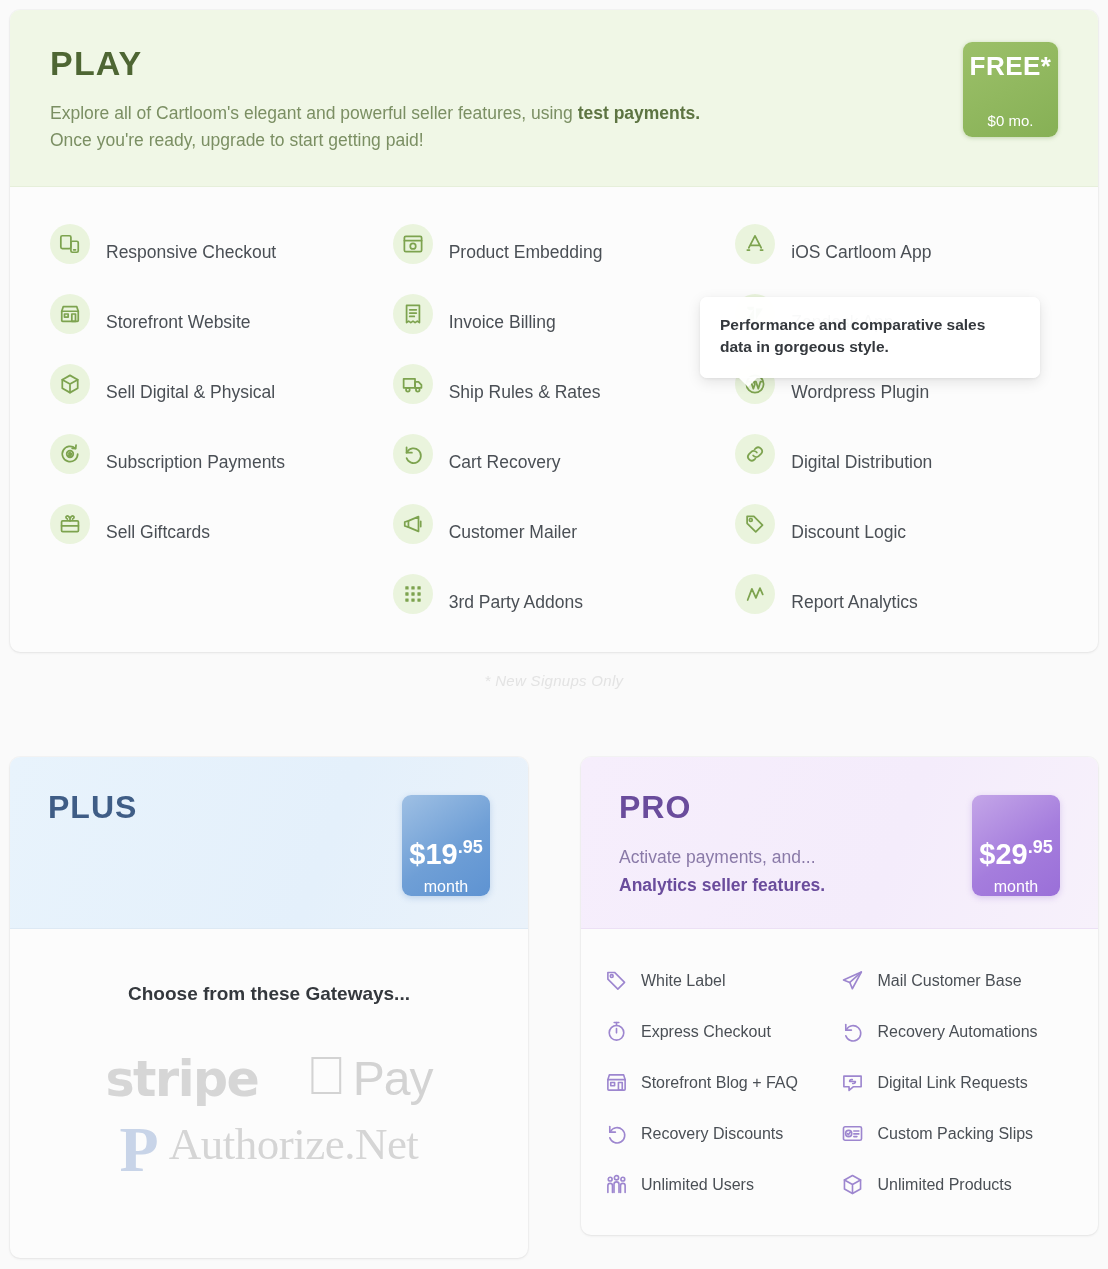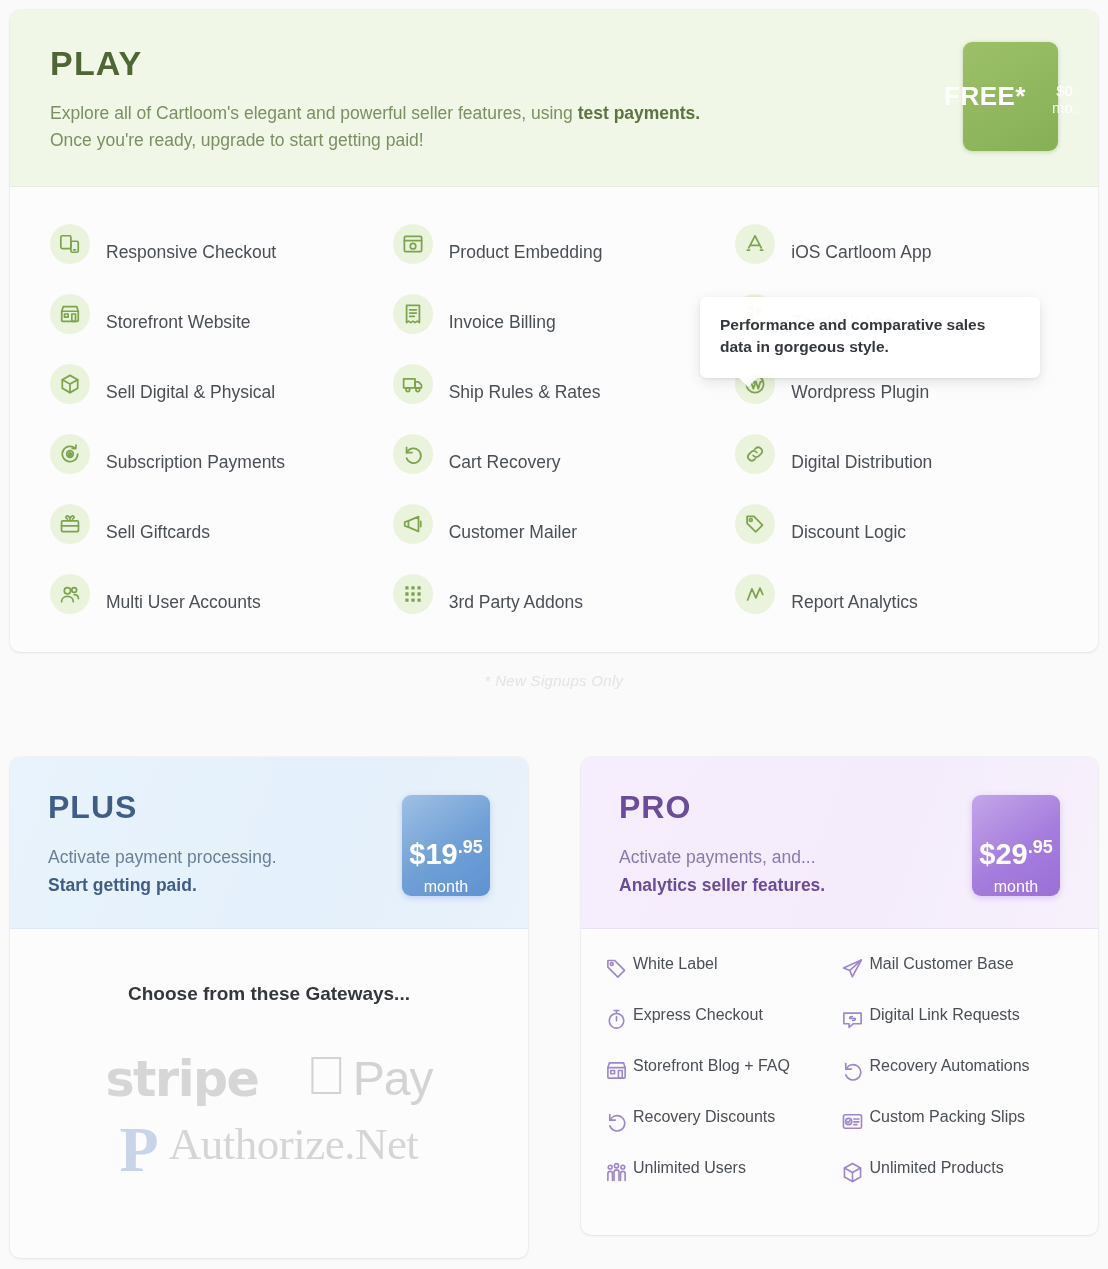--- a/index.html
+++ b/index.html
@@ -27,25 +27,25 @@
   .play-title {
     font-size: 34px; font-weight: bold; color: #4e6633;
     letter-spacing: 1.2px; line-height: 1;
   }
   .play-sub {
     margin-top: 20px; font-size: 17.5px; color: #7b8f63; line-height: 1.55;
   }
   .play-sub b { color: #5d7442; font-weight: bold; }
   .free-badge {
     position: absolute; right: 40px; top: 32px;
-    width: 95px; height: 109px; border-radius: 9px;
+    width: 95px; height: 95px; border-radius: 9px;
     background: linear-gradient(150deg, #9cc069 0%, #86b055 100%);
     color: #fff; text-align: center;
     box-shadow: 0 1px 4px rgba(110,150,70,0.35);
-    display: flex; flex-direction: row; align-items: center; justify-content: center; gap: 26px;
+    display: flex; flex-direction: column; align-items: center; justify-content: center; gap: 26px;
   }
   .free-badge .fb-main { font-size: 26px; font-weight: bold; letter-spacing: .5px; }
   .free-badge .fb-sub { font-size: 15px; margin-top: 4px; font-weight: normal; }
 
   
   .play-body { position: relative; padding: 22px 30px 26px 30px; }
   .feat-grid { display: grid; grid-template-columns: 1fr 1fr 1fr; }
   .feat-col { display: flex; flex-direction: column; }
   .feat-row {
     display: flex; align-items: center; height: 70px; gap: 16px;
@@ -141,21 +141,21 @@
   .logo-paypal { font-size: 64px; line-height: 1; color: #c8d4e8; font-weight: bold;
     font-family: "Liberation Serif", serif; }
   .logo-authorize {
     font-size: 45px; color: #d5d5d5; font-family: "Liberation Serif", serif;
     letter-spacing: -0.5px;
   }
 
   
   .pro-body { padding: 26px 22px 0 22px; }
   .pro-grid { display: grid; grid-template-columns: 1fr 1fr; }
-  .pro-row { display: flex; height: 51px; gap: 4px; }
+  .pro-row { display: flex; align-items: center; height: 51px; gap: 12px; }
   .pro-icon { flex: 0 0 auto; width: 26px; height: 26px;
     display: flex; align-items: center; justify-content: center; }
   .pro-icon svg { width: 23px; height: 23px; display: block; }
   .pro-label { font-size: 16px; color: #4a4f55; white-space: nowrap; }
 </style>
 </head>
 <body>
 
 <div class="page">
 
@@ -218,31 +218,20 @@
             </div>
             <div class="feat-row">
               <div class="feat-icon">
                 <svg viewBox="0 0 24 24">
                   <rect x="2.8" y="8.6" width="18.4" height="11.6" rx="1.2" fill="none" stroke="#7da34f" stroke-width="1.9" stroke-linecap="round" stroke-linejoin="round"></rect>
                   <line x1="2.8" y1="14" x2="21.2" y2="14" fill="none" stroke="#7da34f" stroke-width="1.9" stroke-linecap="round" stroke-linejoin="round"></line>
                   <path d="M12 8.6V6M12 6c-1-2.4-2.6-3.2-3.8-2.5-1.1.7-.7 2.4 1 3.1M12 6c1-2.4 2.6-3.2 3.8-2.5 1.1.7.7 2.4-1 3.1" fill="none" stroke="#7da34f" stroke-width="1.9" stroke-linecap="round" stroke-linejoin="round"></path>
                 </svg>
               </div>
               <div class="feat-label">Sell Giftcards</div>
-            </div>
-            <div class="feat-row">
-              <div class="feat-icon">
-                <svg viewBox="0 0 24 24">
-                  <circle cx="9.2" cy="8.4" r="3.4" fill="none" stroke="#7da34f" stroke-width="1.9" stroke-linecap="round" stroke-linejoin="round"></circle>
-                  <path d="M2.8 20.4c0-3.6 2.9-5.8 6.4-5.8s6.4 2.2 6.4 5.8" fill="none" stroke="#7da34f" stroke-width="1.9" stroke-linecap="round" stroke-linejoin="round"></path>
-                  <circle cx="16.6" cy="7.6" r="2.6" fill="none" stroke="#7da34f" stroke-width="1.9" stroke-linecap="round" stroke-linejoin="round"></circle>
-                  <path d="M16.6 12.6c2.6 0 4.6 1.8 4.6 4.4" fill="none" stroke="#7da34f" stroke-width="1.9" stroke-linecap="round" stroke-linejoin="round"></path>
-                </svg>
-              </div>
-              <div class="feat-label">Multi User Accounts</div>
             </div>
           </div>
         <div class="feat-col" id="col2">
             <div class="feat-row">
               <div class="feat-icon">
                 <svg viewBox="0 0 24 24">
                   <rect x="2.6" y="3.6" width="18.8" height="16.8" rx="1.6" fill="none" stroke="#7da34f" stroke-width="1.9" stroke-linecap="round" stroke-linejoin="round"></rect>
                   <line x1="2.6" y1="8.2" x2="21.4" y2="8.2" fill="none" stroke="#7da34f" stroke-width="1.9" stroke-linecap="round" stroke-linejoin="round"></line>
                   <circle cx="12" cy="14.4" r="3" fill="none" stroke="#7da34f" stroke-width="1.9" stroke-linecap="round" stroke-linejoin="round"></circle>
                 </svg>
@@ -372,24 +361,20 @@
     </div>
 
     <div class="tooltip">Performance and comparative sales data in gorgeous style.</div>
   </div>
 
   <div class="footnote">* New Signups Only</div>
 
   <div class="plus-card">
     <div class="tier-header">
       <div class="tier-title">PLUS</div>
-      <div class="tier-lines">
-        <span>Activate payment processing.</span><br>
-        <span class="strong">Start getting paid.</span>
-      </div>
       <div class="price-badge">
         <div class="price-amount"><span>$19</span><span class="cents">.95</span></div>
         <div class="price-period">month</div>
       </div>
     </div>
     <div class="plus-body">
       <div class="gateways-title">Choose from these Gateways...</div>
       <div class="logo-row logo-row-1">
         <div class="logo-stripe">stripe</div>
         <div class="logo-applepay">
@@ -480,36 +465,36 @@
                 <svg viewBox="0 0 24 24">
                   <path d="M21.2 3.2L2.6 11.4l6.6 2.6 2.6 6.6z" fill="none" stroke="#9d86cf" stroke-width="1.7" stroke-linecap="round" stroke-linejoin="round"></path>
                   <path d="M21.2 3.2L9.2 14" fill="none" stroke="#9d86cf" stroke-width="1.7" stroke-linecap="round" stroke-linejoin="round"></path>
                 </svg>
               </div>
               <div class="pro-label">Mail Customer Base</div>
             </div>
             <div class="pro-row">
               <div class="pro-icon">
                 <svg viewBox="0 0 24 24">
+                  <path d="M5 10.6V4.8" fill="none" stroke="#9d86cf" stroke-width="1.7" stroke-linecap="round" stroke-linejoin="round"></path>
+                  <path d="M5 10.6h5.8" fill="none" stroke="#9d86cf" stroke-width="1.7" stroke-linecap="round" stroke-linejoin="round"></path>
+                  <path d="M5.6 10a8 8 0 1 1-.6 6.4" fill="none" stroke="#9d86cf" stroke-width="1.7" stroke-linecap="round" stroke-linejoin="round"></path>
+                </svg>
+              </div>
+              <div class="pro-label">Recovery Automations</div>
+            </div>
+            <div class="pro-row">
+              <div class="pro-icon">
+                <svg viewBox="0 0 24 24">
                   <path d="M3 5.4h18v11H13l-4.6 3.8V16.4H3z" fill="none" stroke="#9d86cf" stroke-width="1.7" stroke-linecap="round" stroke-linejoin="round"></path>
                   <path d="M9 11a2 2 0 0 1 2-2h.8M15 11a2 2 0 0 1-2 2h-.8" fill="none" stroke="#9d86cf" stroke-width="1.7" stroke-linecap="round" stroke-linejoin="round"></path>
                   <line x1="9.6" y1="11" x2="14.4" y2="11" fill="none" stroke="#9d86cf" stroke-width="1.7" stroke-linecap="round" stroke-linejoin="round"></line>
                 </svg>
               </div>
               <div class="pro-label">Digital Link Requests</div>
-            </div>
-            <div class="pro-row">
-              <div class="pro-icon">
-                <svg viewBox="0 0 24 24">
-                  <path d="M5 10.6V4.8" fill="none" stroke="#9d86cf" stroke-width="1.7" stroke-linecap="round" stroke-linejoin="round"></path>
-                  <path d="M5 10.6h5.8" fill="none" stroke="#9d86cf" stroke-width="1.7" stroke-linecap="round" stroke-linejoin="round"></path>
-                  <path d="M5.6 10a8 8 0 1 1-.6 6.4" fill="none" stroke="#9d86cf" stroke-width="1.7" stroke-linecap="round" stroke-linejoin="round"></path>
-                </svg>
-              </div>
-              <div class="pro-label">Recovery Automations</div>
             </div>
             <div class="pro-row">
               <div class="pro-icon">
                 <svg viewBox="0 0 24 24">
                   <rect x="2.6" y="5" width="18.8" height="14" rx="1.6" fill="none" stroke="#9d86cf" stroke-width="1.7" stroke-linecap="round" stroke-linejoin="round"></rect>
                   <circle cx="8" cy="12" r="3.2" fill="none" stroke="#9d86cf" stroke-width="1.7" stroke-linecap="round" stroke-linejoin="round"></circle>
                   <polyline points="6.6,12 7.7,13.2 9.6,10.6" fill="none" stroke="#9d86cf" stroke-width="1.7" stroke-linecap="round" stroke-linejoin="round"></polyline>
                   <line x1="13.4" y1="9.4" x2="18.6" y2="9.4" fill="none" stroke="#9d86cf" stroke-width="1.7" stroke-linecap="round" stroke-linejoin="round"></line>
                   <line x1="13.4" y1="12.4" x2="18.6" y2="12.4" fill="none" stroke="#9d86cf" stroke-width="1.7" stroke-linecap="round" stroke-linejoin="round"></line>
                   <line x1="13.4" y1="15.2" x2="16.6" y2="15.2" fill="none" stroke="#9d86cf" stroke-width="1.7" stroke-linecap="round" stroke-linejoin="round"></line>

